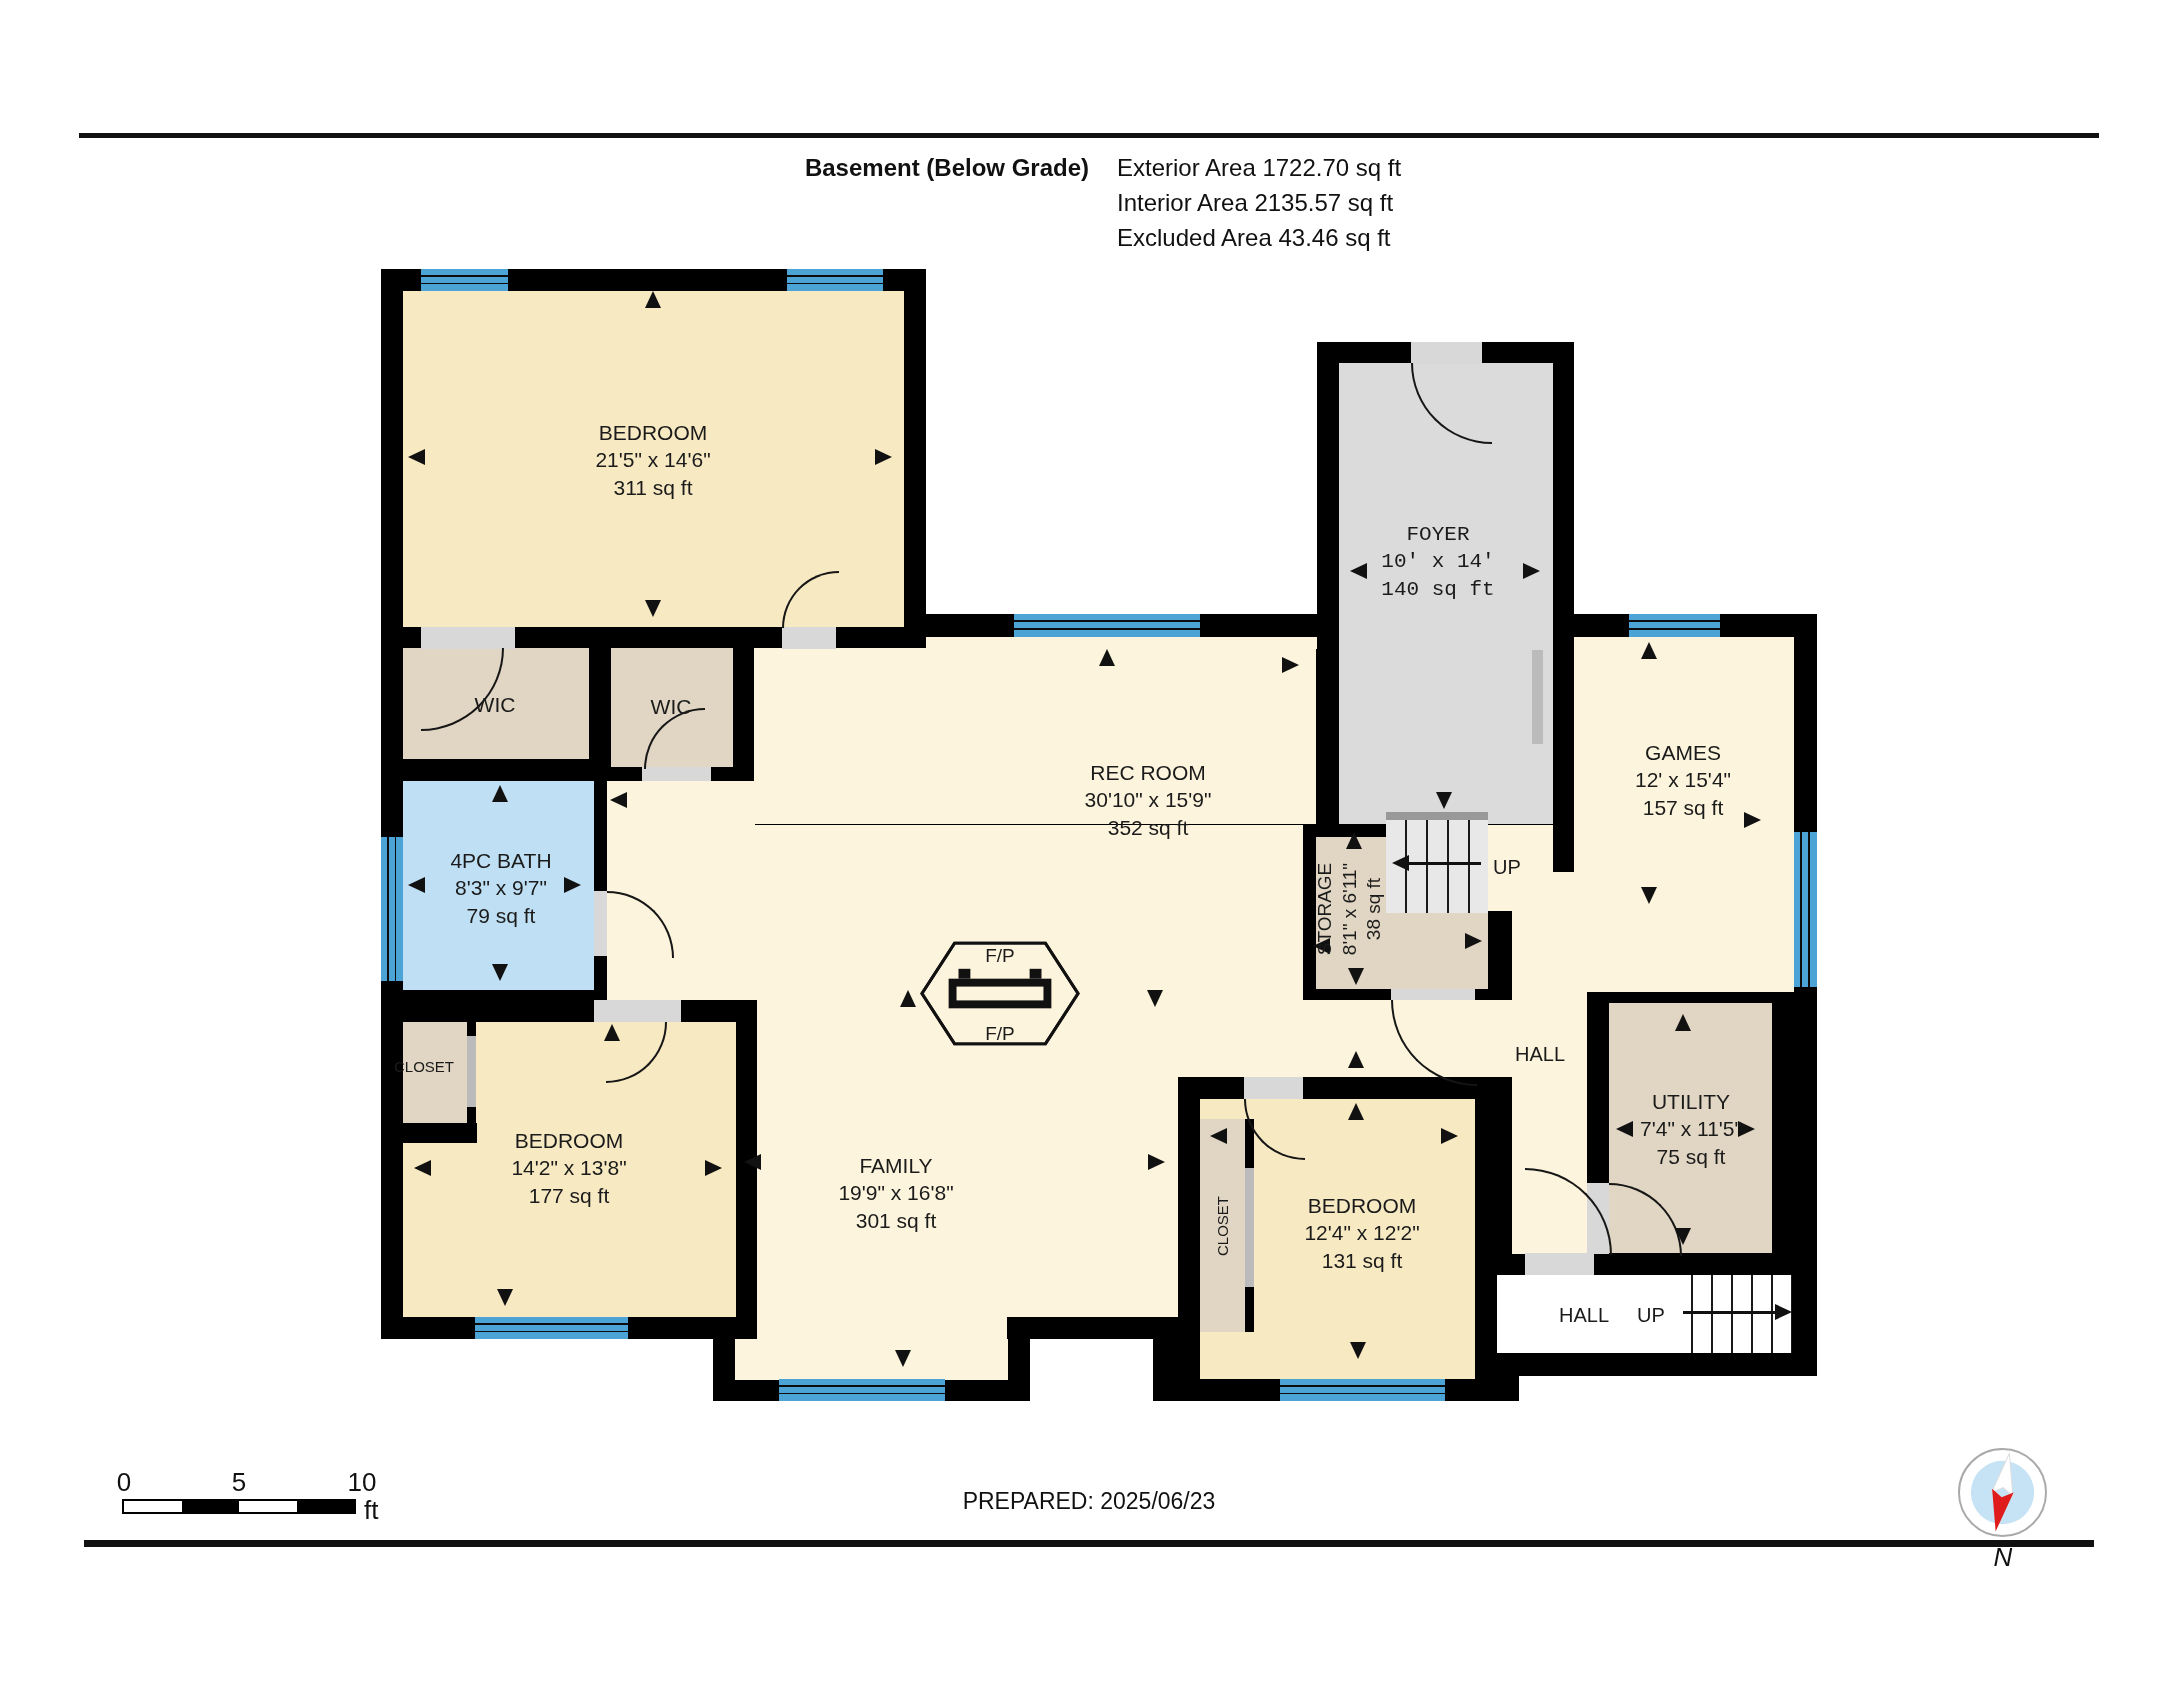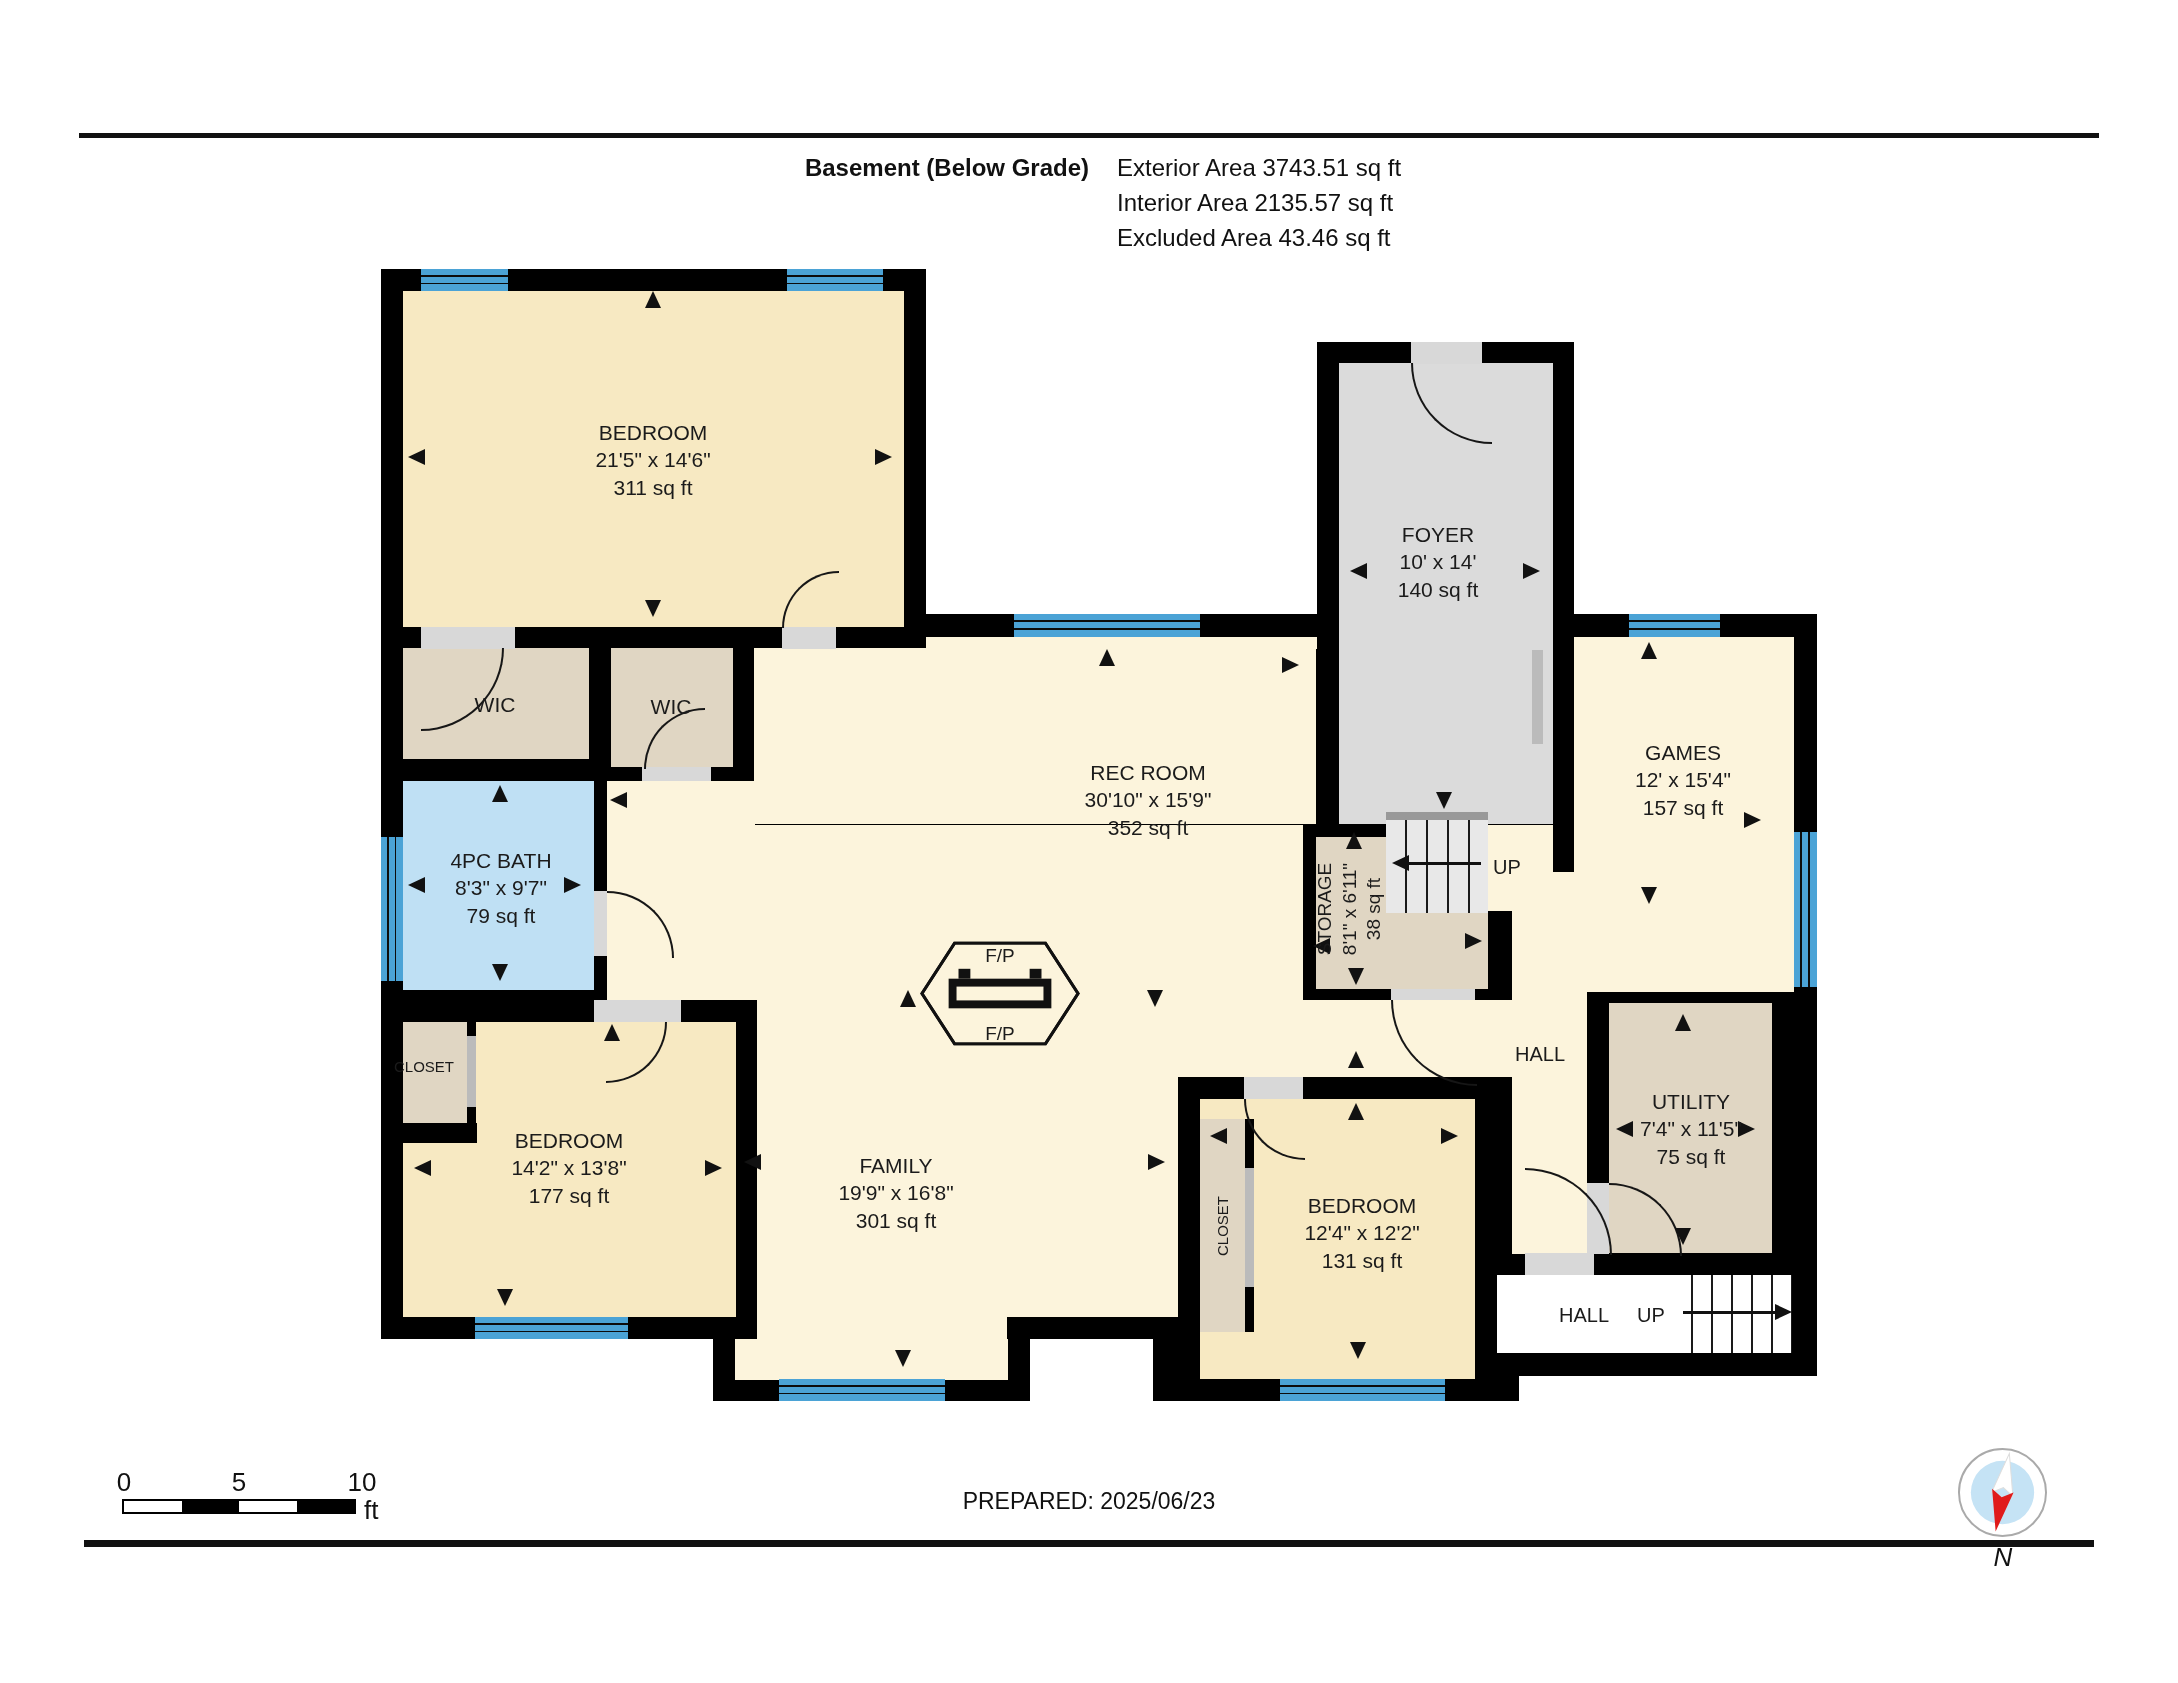--- a/index.html
+++ b/index.html
@@ -36,21 +36,21 @@
   #scalebar div{flex:1;}
   .footer-txt{position:absolute;font-size:19px;color:#111;}
 </style>
 </head>
 <body>
 
 <div id="page">
 
   <div class="hline" style="left:79px;top:133px;width:2020px;height:5px;"></div>
   <div class="hdr" style="left:594px;top:154px;width:495px;text-align:right;font-weight:bold;">Basement (Below Grade)</div>
-  <div class="hdr" style="left:1117px;top:154px;">Exterior Area 3743.51 sq ft</div>
+  <div class="hdr" style="left:1117px;top:154px;">Exterior Area 1722.70 sq ft</div>
   <div class="hdr" style="left:1117px;top:189px;">Interior Area 2135.57 sq ft</div>
   <div class="hdr" style="left:1117px;top:224px;">Excluded Area 43.46 sq ft</div>
 
   <div class="wall" style="left:381px;top:269px;width:545px;height:379px;"></div>
   <div class="wall" style="left:381px;top:614px;width:1436px;height:725px;"></div>
   <div class="wall" style="left:713px;top:1317px;width:317px;height:84px;"></div>
   <div class="wall" style="left:1153px;top:1317px;width:366px;height:84px;"></div>
   <div class="wall" style="left:1475px;top:1317px;width:342px;height:59px;"></div>
   <div class="wall" style="left:1317px;top:342px;width:257px;height:300px;"></div>
 
@@ -195,21 +195,21 @@
     <span class="ln">4PC BATH</span>
 
     <span class="ln">8'3" x 9'7"</span>
     <span class="ln">79 sq ft</span>
   </div>
   <div class="lbl" style="left:1148px;top:800px;">
     <span class="ln">REC ROOM</span>
     <span class="ln">30'10" x 15'9"</span>
     <span class="ln">352 sq ft</span>
   </div>
-  <div class="lbl" style="left:1438px;top:562px;">
+  <div class="lbl" style="left:1438px;top:562px;font-family:Liberation Mono, monospace;">
     <span class="ln">FOYER</span>
     <span class="ln">10' x 14'</span>
     <span class="ln">140 sq ft</span>
   </div>
   <div class="lbl vrot" style="left:1350px;top:909px;font-size:19px;">
     <span class="ln">STORAGE</span>
     <span class="ln">8'1" x 6'11"</span>
     <span class="ln">38 sq ft</span>
   </div>
   <div class="lbl" style="left:1683px;top:780px;">

